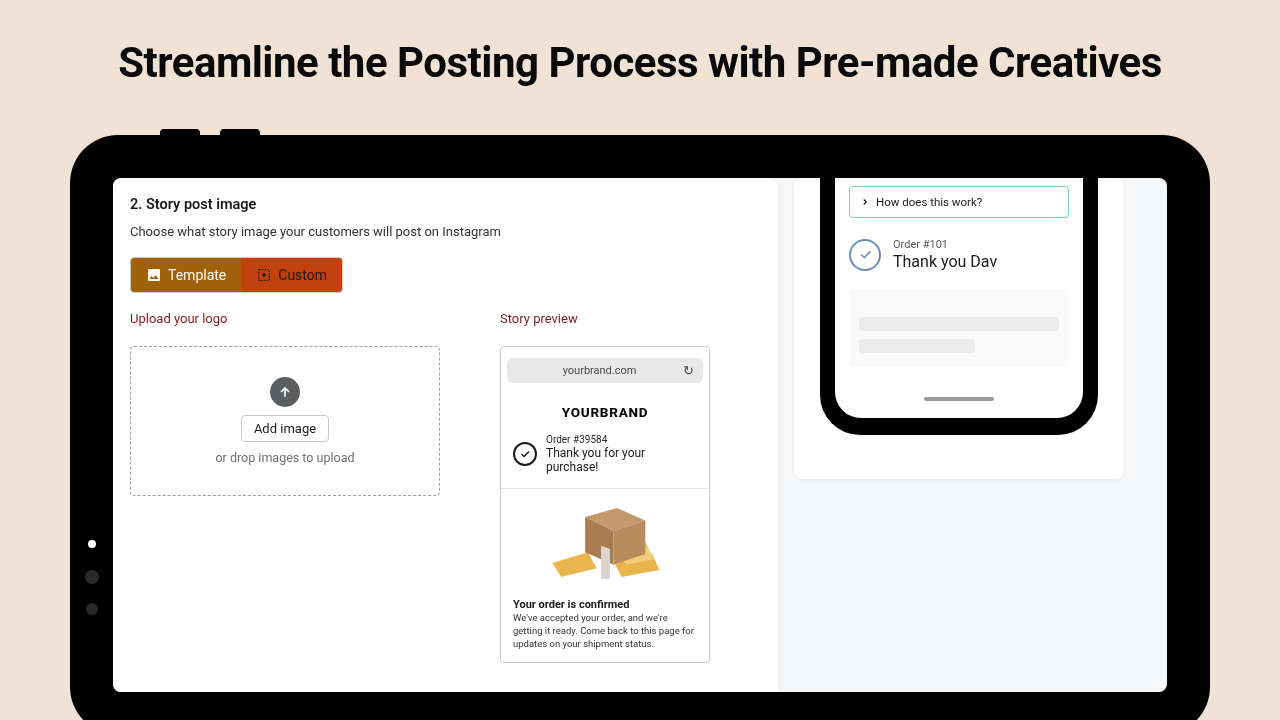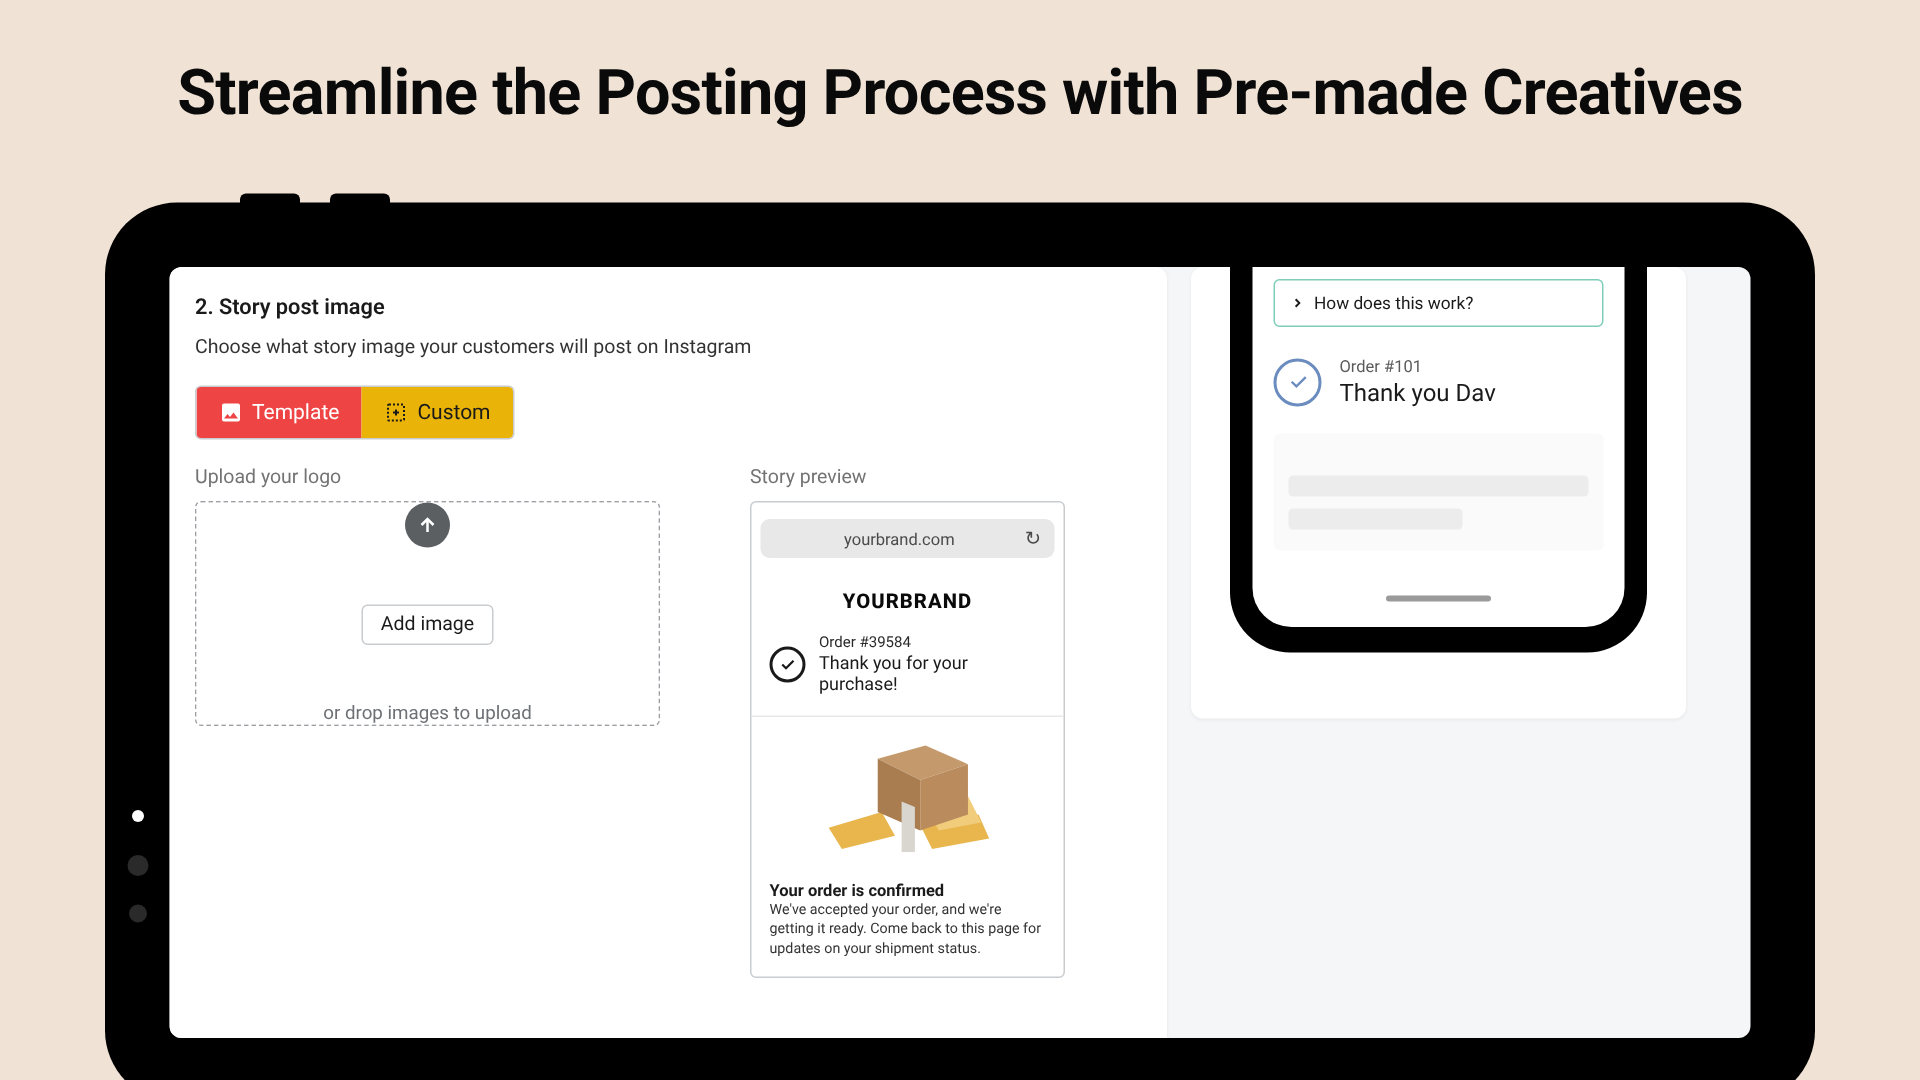--- a/index.html
+++ b/index.html
@@ -14,27 +14,27 @@
   .side-dot1,.side-dot2,.side-dot3{position:absolute;left:18px;border-radius:50%}
   .side-dot1{top:405px;width:8px;height:8px;background:#fff}
   .side-dot2{top:435px;width:14px;height:14px;background:#2a2a2a;left:15px}
   .side-dot3{top:468px;width:12px;height:12px;background:#2a2a2a;left:16px}
   .tablet-screen{width:100%;height:100%;background:#f5f6f7;border-radius:8px;overflow:hidden;display:flex;gap:16px;padding:0}
   
   .panel-left{width:665px;background:#fff;border-radius:8px;margin-left:0;margin-top:0;padding:18px 17px 50px 17px;box-shadow:0 1px 3px rgba(0,0,0,.06);height:fit-content;min-height:560px}
   .section-title{font-size:14.5px;font-weight:600;color:#1a1a1a}
   .section-sub{font-size:13px;color:#333;margin-top:11px}
   .toggle-group{display:inline-flex;border:1px solid #c9cccf;border-radius:4px;overflow:hidden;margin-top:18px}
-  .toggle-btn{display:flex;align-items:center;gap:6px;padding:9px 15px;font-size:14px;color:#1a1a1a;background:#eab308;cursor:pointer}
-  .toggle-btn.active{background:#ef4444;color:#fff}
+  .toggle-btn{display:flex;align-items:center;gap:6px;padding:9px 15px;font-size:14px;color:#1a1a1a;background:#c2410c;cursor:pointer}
+  .toggle-btn.active{background:#a16207;color:#fff}
   .toggle-btn svg{width:16px;height:16px}
   
   .cols{display:flex;gap:60px;margin-top:18px}
-  .col-label{font-size:13px;color:#737373;margin-bottom:8px}
-  .dropzone{width:310px;height:150px;border:1.8px dashed #9c9fa3;border-radius:4px;display:flex;flex-direction:column;align-items:center;justify-content:space-between;gap:8px}
+  .col-label{font-size:13px;color:#7f1d1d;margin-bottom:20px}
+  .dropzone{width:310px;height:150px;border:1.8px dashed #9c9fa3;border-radius:4px;display:flex;flex-direction:column;align-items:center;justify-content:center;gap:8px}
   .up-circle{width:30px;height:30px;border-radius:50%;background:#5c5f62;display:flex;align-items:center;justify-content:center;color:#fff}
   .up-circle svg{width:16px;height:16px}
   .add-btn{border:1px solid #c9cccf;border-radius:4px;padding:5px 12px;font-size:13px;color:#1a1a1a;background:#fff;cursor:pointer}
   .drop-hint{font-size:12.5px;color:#6d7175}
   
   .story-card{width:210px;border:1px solid #c9cccf;border-radius:4px;overflow:hidden}
   .urlbar-wrap{padding:11px 6px 6px}
   .urlbar{background:#e8e8e9;border-radius:6px;padding:5px 9px;display:flex;align-items:center;font-size:11px;color:#4a4a4a;position:relative}
   .urlbar span.domain{flex:1;text-align:center}
   .refresh{font-size:13px;color:#4a4a4a}

